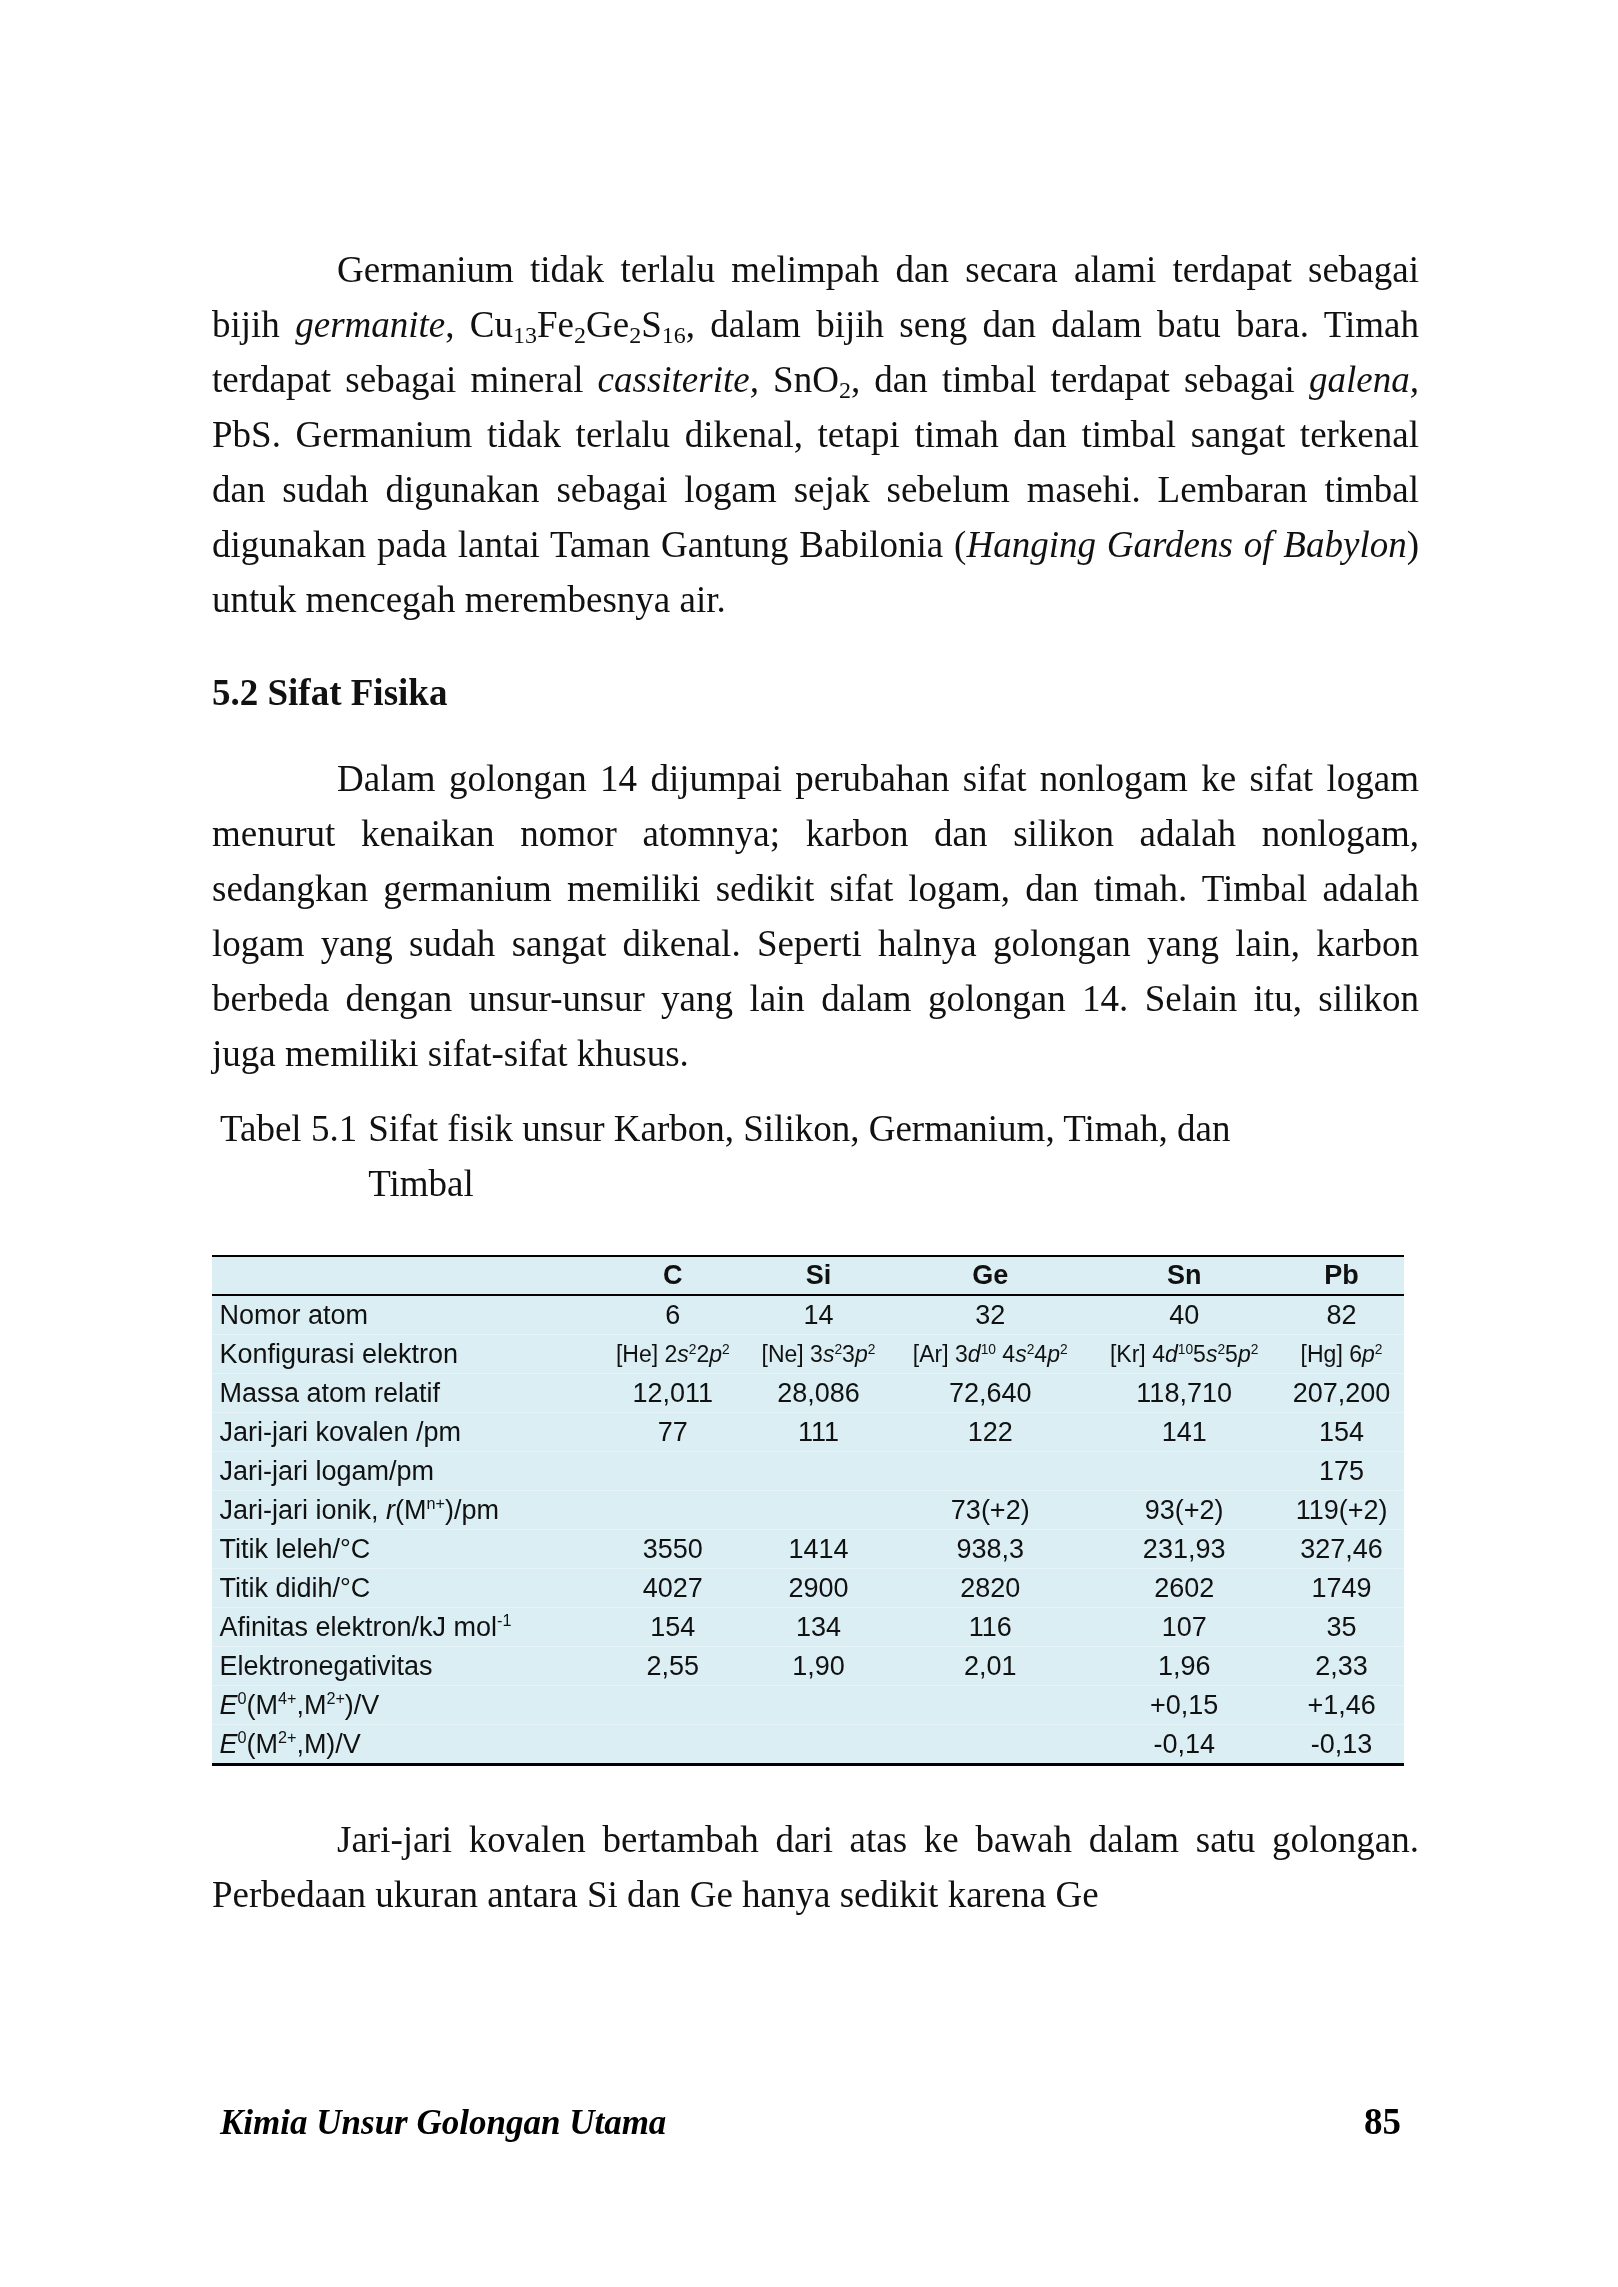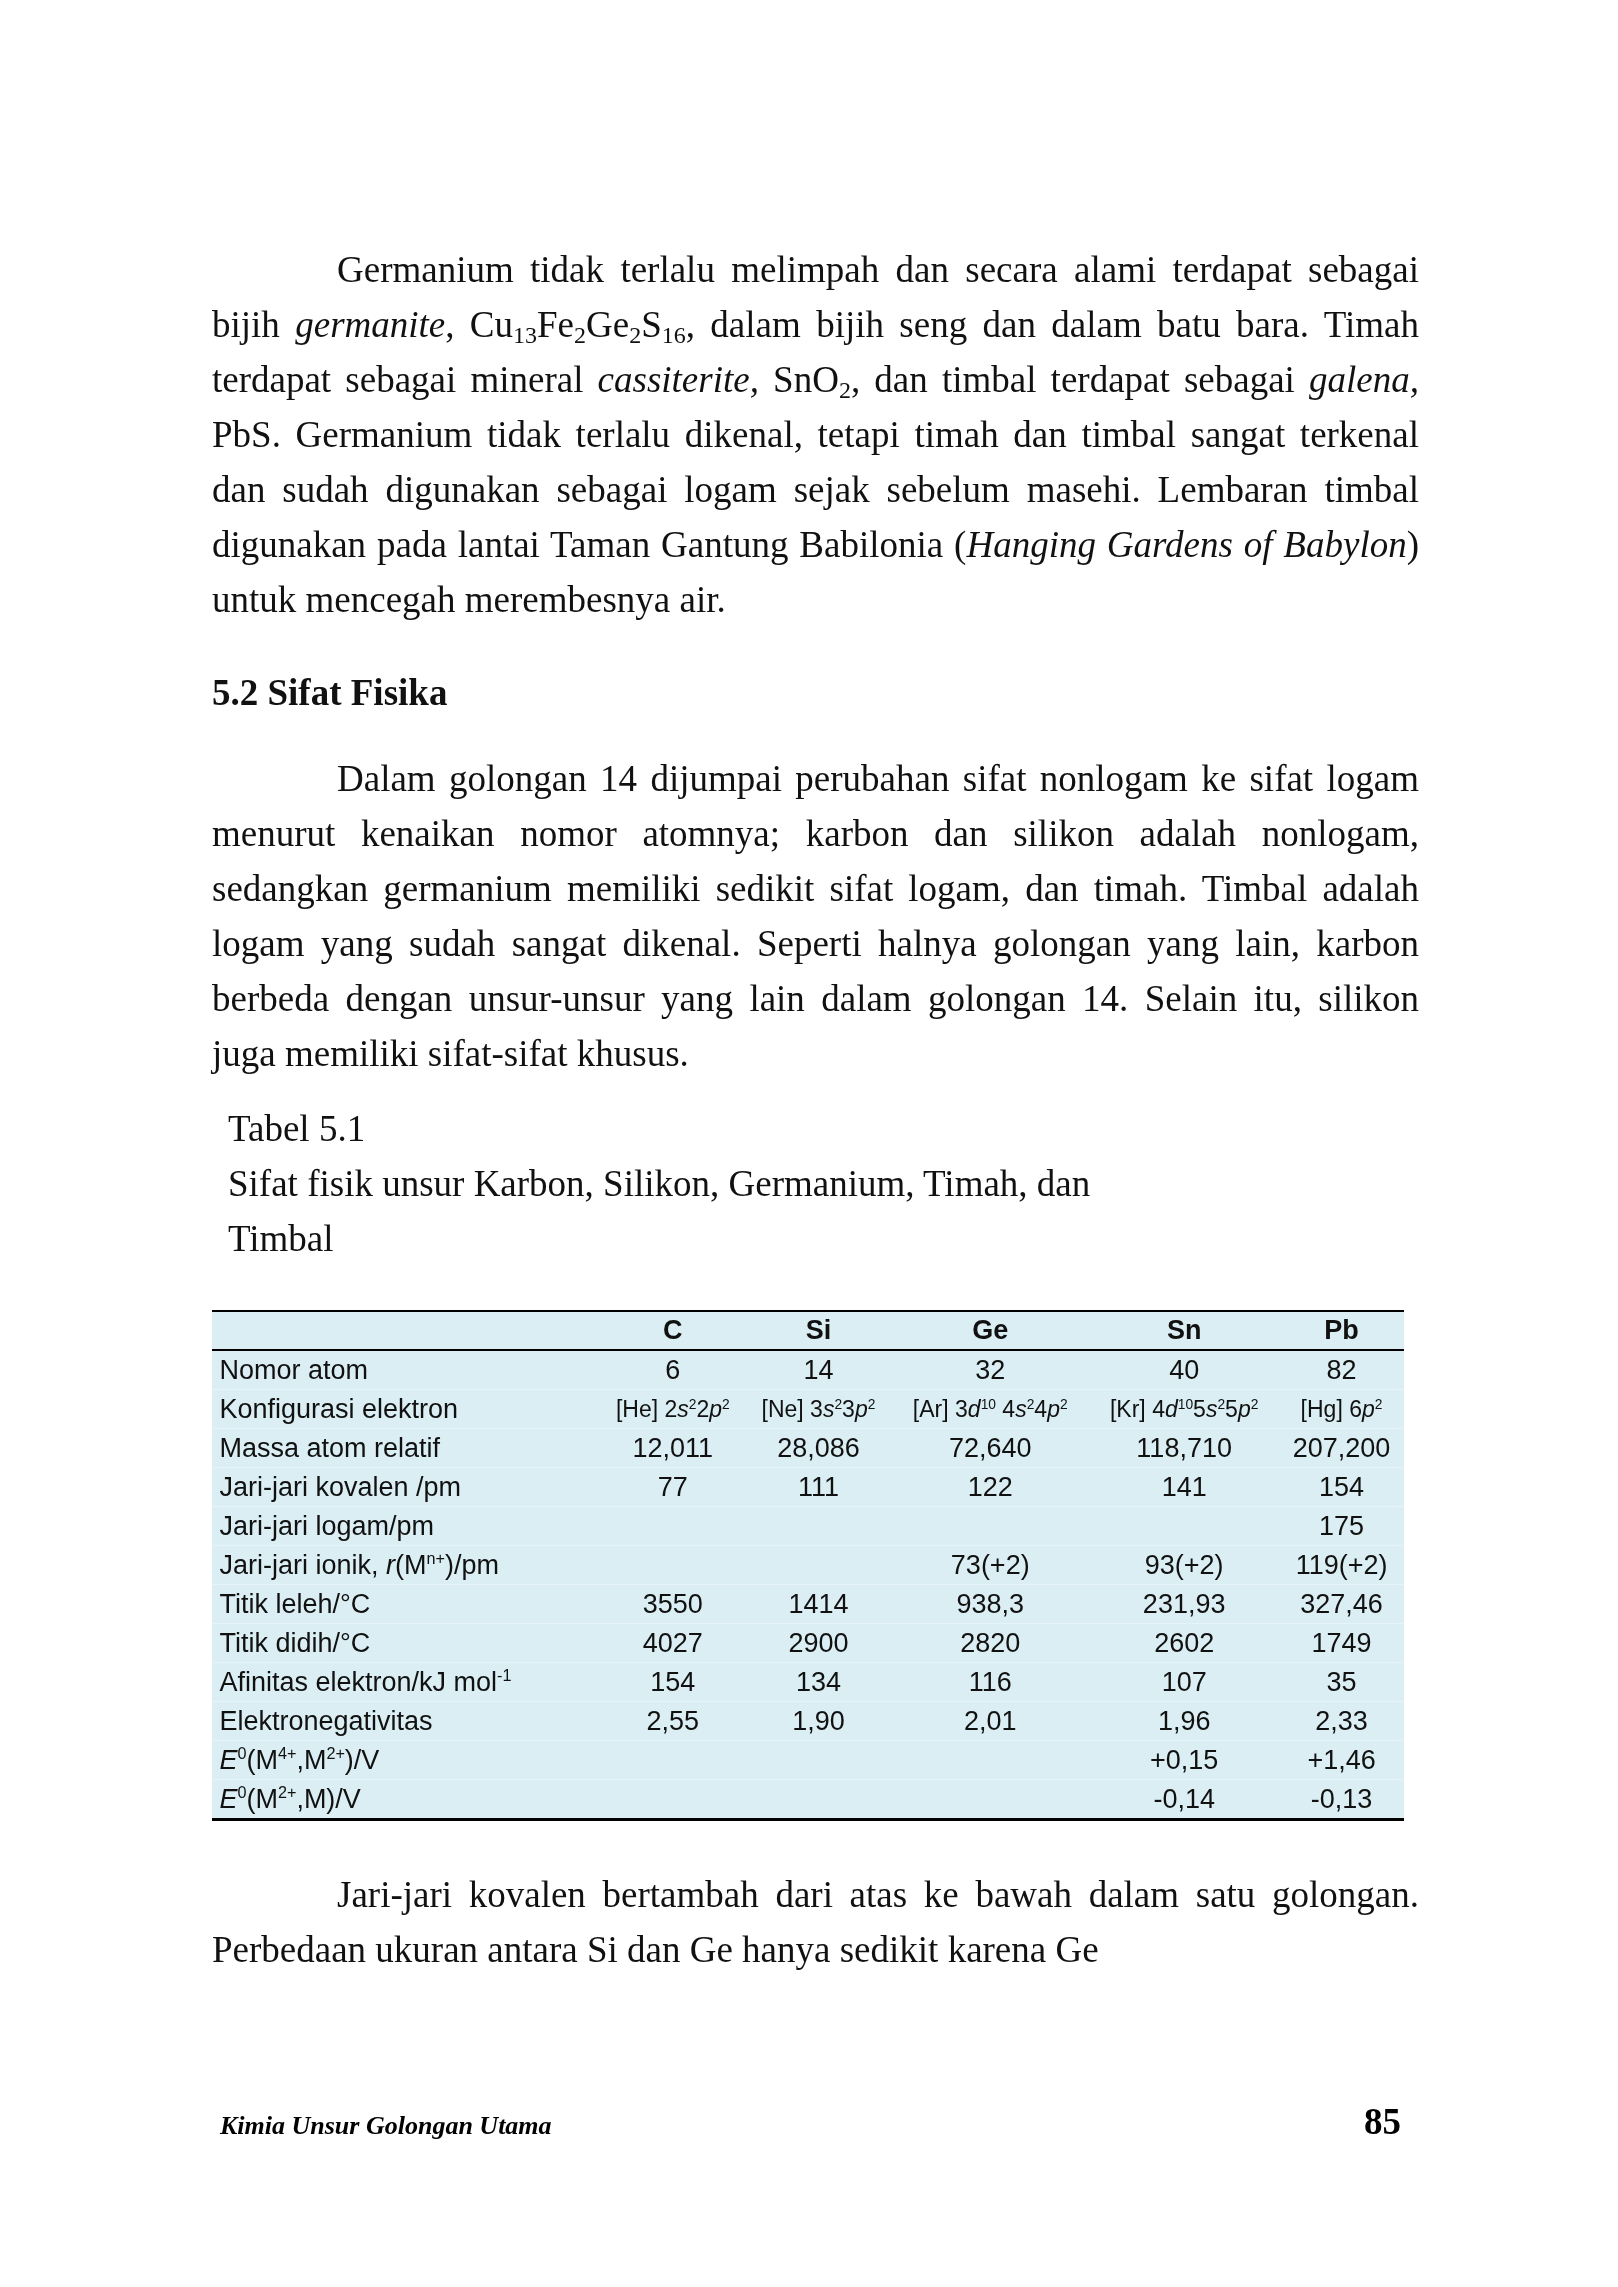--- a/index.html
+++ b/index.html
@@ -22,23 +22,22 @@
     font-weight: bold;
     font-size: 37px;
     margin: 44px 0 37px 0;
     color: #111;
   }
   .caption {
     font-family: "Liberation Serif", serif;
     font-size: 37px;
     line-height: 55px;
     color: #111;
-    margin: 20px 0 0 16px;
+    margin: 20px 0 0 8px;
     display: flex;
-    flex-direction: column;
   }
   .caption .cap-label { white-space: nowrap; margin-right: 11px; }
   .caption .cap-text { width: 969px; }
   table.props {
     margin-top: 44px;
     width: 1192px;
     border-collapse: collapse;
     background: #DAEEF3;
     font-family: "Liberation Sans", sans-serif;
     font-size: 27px;
@@ -63,21 +62,21 @@
   table.props td.label { text-align: left; padding-left: 7.4px; width: 369px; }
   table.props col.c1 { width: 388px; }
   table.props .cfg { font-size: 23px; }
   table.props sup { font-size: 60%; vertical-align: 0.6em; line-height: 0; }
   .after { margin-top: 46px; }
   .footer {
     position: absolute; left: 220px; top: 2100px; width: 1181px;
     display: flex; justify-content: space-between; align-items: baseline;
     font-family: "Liberation Serif", serif;
   }
-  .footer .book { font-style: italic; font-weight: bold; font-size: 26px; }
+  .footer .book { font-style: italic; font-weight: bold; font-size: 35px; }
   .footer .pnum { font-weight: bold; font-size: 37px; }
 </style>
 </head>
 <body>
 
 <div class="page">
   <div class="content">
 
     <p class="para"><span class="indent"></span><span>Germanium tidak terlalu melimpah dan secara alami terdapat sebagai bijih </span><i>germanite</i><span>, Cu</span><sub>13</sub><span>Fe</span><sub>2</sub><span>Ge</span><sub>2</sub><span>S</span><sub>16</sub><span>, dalam bijih seng dan dalam batu bara. Timah terdapat sebagai mineral </span><i>cassiterite,</i><span> SnO</span><sub>2</sub><span>, dan timbal terdapat sebagai </span><i>galena,</i><span> PbS. Germanium tidak terlalu dikenal, tetapi timah dan timbal sangat terkenal dan sudah digunakan sebagai logam sejak sebelum masehi. Lembaran timbal digunakan pada lantai Taman Gantung Babilonia (</span><i>Hanging Gardens of Babylon</i><span>) untuk mencegah merembesnya air.</span></p>
 

